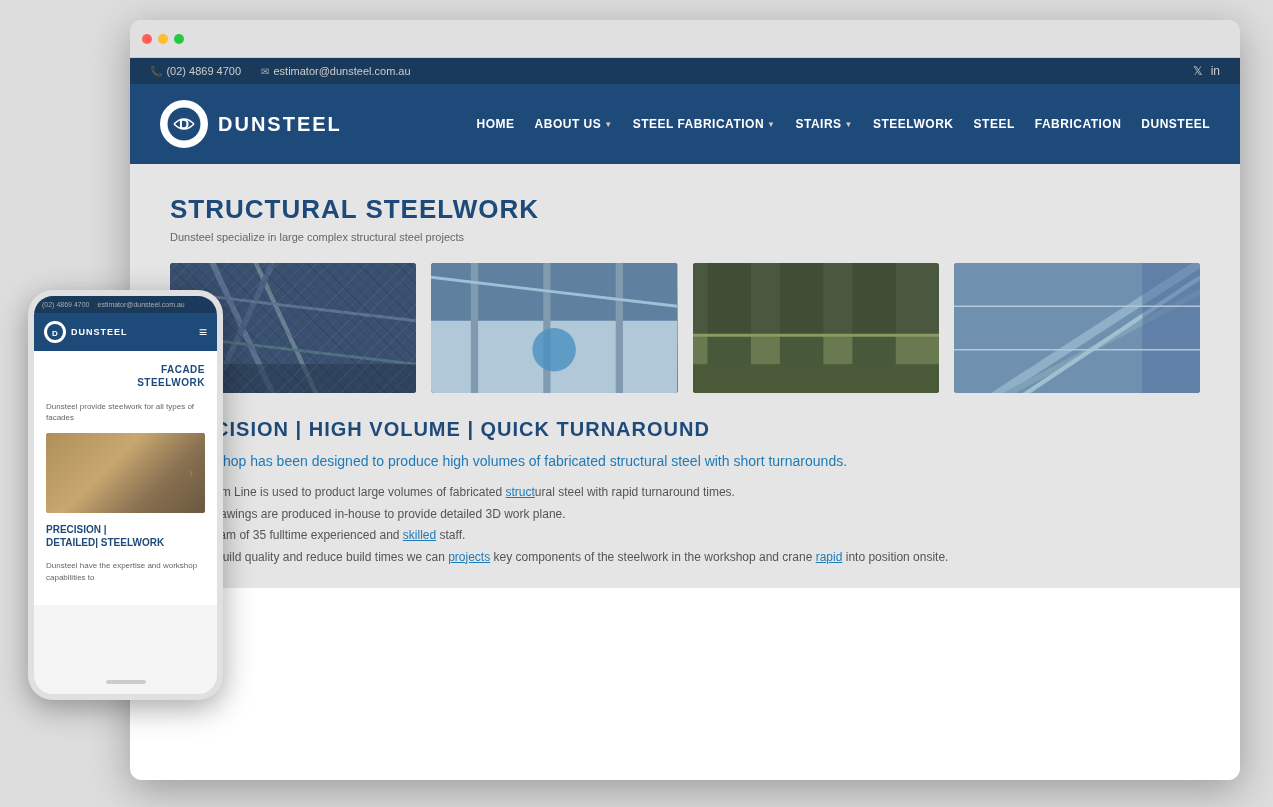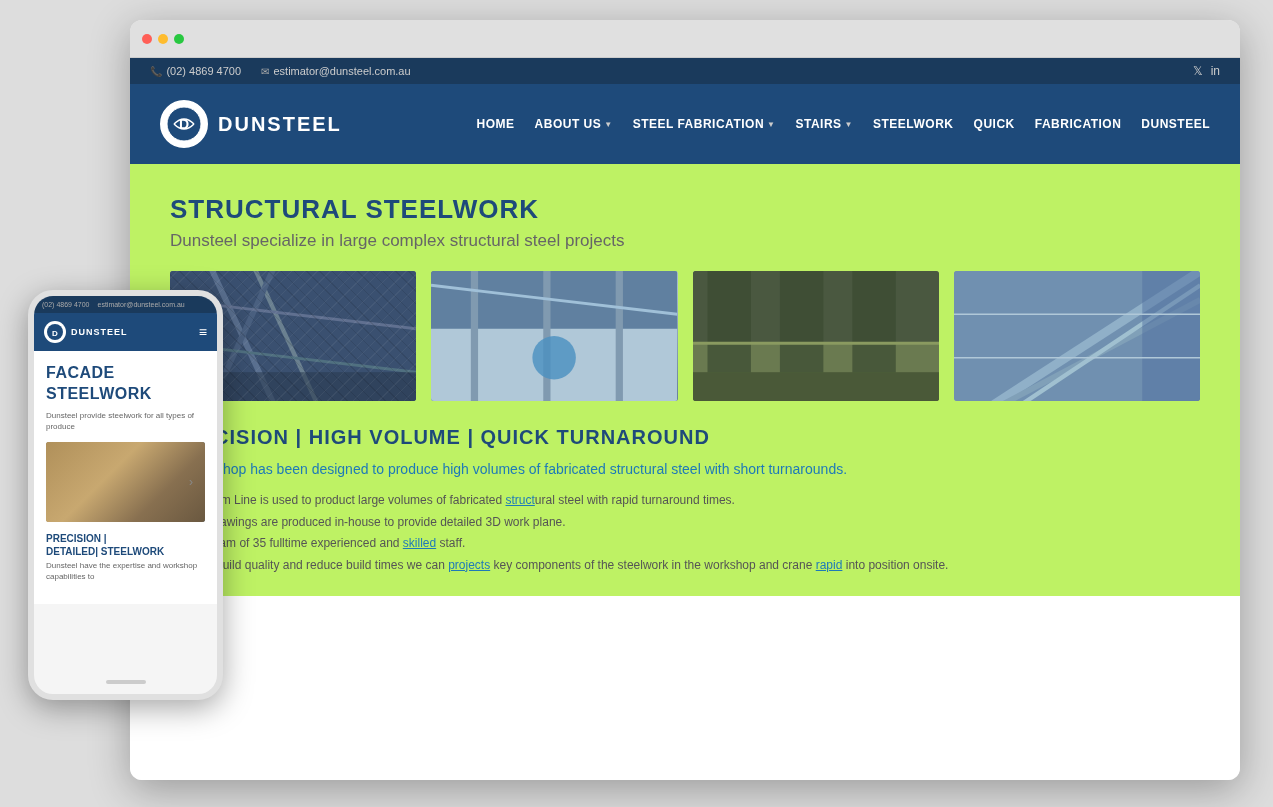--- a/index.html
+++ b/index.html
@@ -144,34 +144,34 @@
       white-space: nowrap;
     }
 
     .nav-arrow {
       font-size: 8px;
       color: #ccc;
     }
 
     
     .main-content {
-      background: #bef264;
+      background: #e5e5e5;
       padding: 30px 40px 20px;
     }
 
     .page-title {
       font-size: 26px;
       font-weight: 800;
       color: #1e4a7a;
       letter-spacing: 1px;
       margin-bottom: 6px;
     }
 
     .page-subtitle {
-      font-size: 17px;
+      font-size: 11px;
       color: #666;
       margin-bottom: 20px;
     }
 
     
     .image-gallery {
       display: flex;
       gap: 15px;
       margin-bottom: 25px;
     }
@@ -290,26 +290,27 @@
       color: #fff;
       font-size: 14px;
     }
 
     .mobile-content {
       background: #fff;
       padding: 12px;
     }
 
     .mobile-section-title {
-      font-size: 16px;
+      font-size: 10px;
       font-weight: 800;
       color: #1e4a7a;
       letter-spacing: 0.5px;
-      margin-bottom: 5px;
+      margin-bottom: 12px;
       line-height: 1.3;
+      text-align: right;
     }
 
     .mobile-section-desc {
       font-size: 8px;
       color: #666;
       line-height: 1.4;
       margin-bottom: 10px;
     }
 
     .mobile-image-placeholder {
@@ -326,21 +327,21 @@
       content: '';
       position: absolute;
       top: 0; left: 0; right: 0; bottom: 0;
       background: linear-gradient(135deg, #b0905a 0%, #c8a870 40%, #887050 70%, #6a5840 100%);
     }
 
     .mobile-section2-title {
       font-size: 10px;
       font-weight: 800;
       color: #1e4a7a;
-      margin-bottom: 2px;
+      margin-bottom: 11px;
       line-height: 1.3;
     }
 
     .mobile-bottom-bar {
       position: absolute;
       bottom: 10px;
       left: 50%;
       transform: translateX(-50%);
       width: 40px;
       height: 4px;
@@ -403,21 +404,21 @@
             </svg>
           </div>
           <span class="logo-text">DUNSTEEL</span>
         </div>
         <nav class="nav-menu">
           <span class="nav-item">HOME</span>
           <span class="nav-item">ABOUT US <span class="nav-arrow">▼</span></span>
           <span class="nav-item">STEEL FABRICATION <span class="nav-arrow">▼</span></span>
           <span class="nav-item">STAIRS <span class="nav-arrow">▼</span></span>
           <span class="nav-item">STEELWORK</span>
-          <span class="nav-item">QUICK</span>
+          <span class="nav-item">STEEL</span>
           <span class="nav-item">FABRICATION</span>
           <span class="nav-item">DUNSTEEL</span>
         </nav>
       </div>
 
       <div class="main-content">
         <h1 class="page-title">STRUCTURAL STEELWORK</h1>
         <p class="page-subtitle">Dunsteel specialize in large complex structural steel projects</p>
 
         <div class="image-gallery">
@@ -499,21 +500,21 @@
             <text x="9" y="13" text-anchor="middle" fill="white" font-size="8" font-weight="bold" font-family="Arial">D</text>
           </svg>
         </div>
         <span class="mobile-logo-text">DUNSTEEL</span>
       </div>
       <span class="mobile-hamburger">≡</span>
     </div>
 
     <div class="mobile-content">
       <h3 class="mobile-section-title">FACADE<br>STEELWORK</h3>
-      <p class="mobile-section-desc">Dunsteel provide steelwork for all types of produce</p>
+      <p class="mobile-section-desc">Dunsteel provide steelwork for all types of facades</p>
 
       <div class="mobile-image-wrapper">
         <div class="mobile-image-placeholder">
           <svg width="100%" height="100%" viewBox="0 0 183 80" preserveAspectRatio="xMidYMid slice">
             <rect width="183" height="80" fill="#b0905a"></rect>
             <rect x="0" y="40" width="100" height="40" fill="#c8a870"></rect>
             <rect x="100" y="0" width="83" height="80" fill="#6a8090"></rect>
             <line x1="0" y1="0" x2="100" y2="80" stroke="#a07840" stroke-width="2" opacity="0.5"></line>
           </svg>
         </div>

